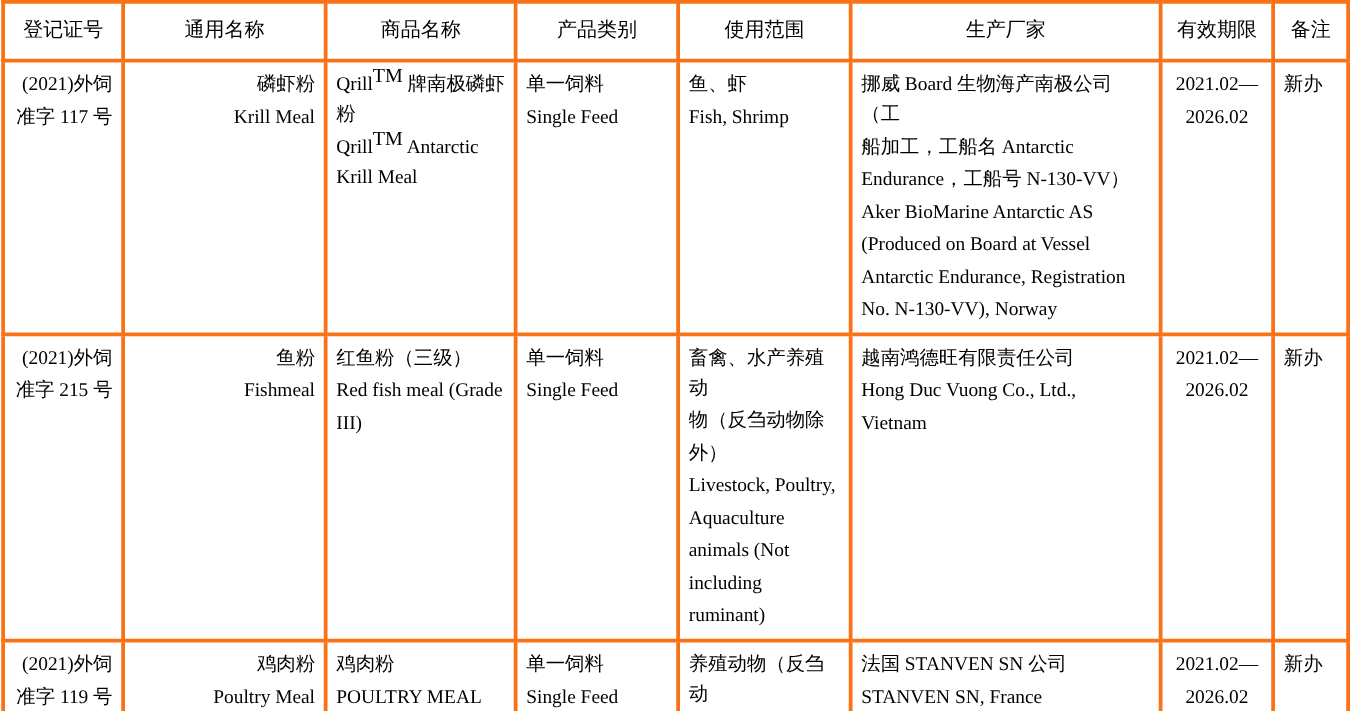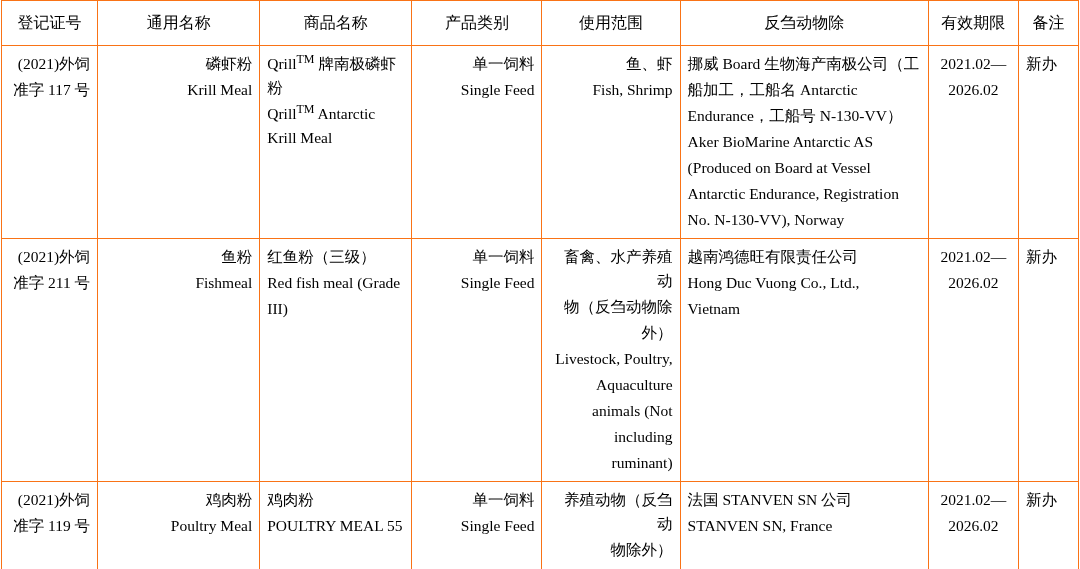--- a/index.html
+++ b/index.html
@@ -21,21 +21,21 @@
     padding: 0;
   }
   table.reg-table {
     border-collapse: collapse;
     width: 1078px;
     margin-left: 1px;
     table-layout: fixed;
   }
   table.reg-table th,
   table.reg-table td {
-    border: 1px solid #f97316;
+    border: 3px solid #f97316;
     vertical-align: top;
     padding: 6px 7px 6px 7px;
     font-size: 15.5px;
     line-height: 1.55;
   }
   table.reg-table thead th {
     text-align: center;
     vertical-align: middle;
     font-weight: normal;
     height: 36px;
@@ -48,31 +48,31 @@
   col.c2 { width: 152px; }
   col.c3 { width: 130px; }
   col.c4 { width: 138px; }
   col.c5 { width: 248px; }
   col.c6 { width: 90px; }
   col.c7 { width: 60px; }
 
   td.cell-reg      { text-align: right; vertical-align: middle; }
   td.cell-generic  { text-align: right; vertical-align: middle; }
   td.cell-product  { text-align: left; vertical-align: middle; }
-  td.cell-category { text-align: right; vertical-align: middle; }
-  td.cell-scope    { text-align: right; vertical-align: middle; }
+  td.cell-category { text-align: left; vertical-align: middle; }
+  td.cell-scope    { text-align: left; vertical-align: middle; }
   td.cell-maker    { text-align: left; vertical-align: middle; }
   td.cell-valid    { text-align: center; vertical-align: middle; }
-  td.cell-remark   { text-align: left; vertical-align: middle; }
+  td.cell-remark   { text-align: left; vertical-align: middle; font-family: Liberation Mono, monospace; }
 
   .line { display: block; }
   .line + .line { margin-top: 2px; }
 
   .tm {
-    font-size: 12px;
+    font-size: 16px;
     vertical-align: super;
     line-height: 0;
   }
 
   .row-1 td { height: 162px; }
   .row-2 td { height: 196px; }
   .row-3 td { height: 172px; }
 </style>
 </head>
 <body>
@@ -89,21 +89,21 @@
         <col class="c6">
         <col class="c7">
     </colgroup>
     <thead>
       <tr>
         <th>登记证号</th>
         <th>通用名称</th>
         <th>商品名称</th>
         <th>产品类别</th>
         <th>使用范围</th>
-        <th>反刍动物除</th>
+        <th>生产厂家</th>
         <th>有效期限</th>
         <th>备注</th>
       </tr>
     </thead>
     <tbody>
 
       <tr class="row-1">
         <td class="cell-reg">
           <span class="line">(2021)外饲</span>
           <span class="line">准字 117 号</span>
@@ -138,21 +138,21 @@
           <span class="line">2026.02</span>
         </td>
         <td class="cell-remark">
           <span class="line">新办</span>
         </td>
       </tr>
 
       <tr class="row-2">
         <td class="cell-reg">
           <span class="line">(2021)外饲</span>
-          <span class="line">准字 211 号</span>
+          <span class="line">准字 215 号</span>
         </td>
         <td class="cell-generic">
           <span class="line">鱼粉</span>
           <span class="line">Fishmeal</span>
         </td>
         <td class="cell-product">
           <span class="line">红鱼粉（三级）</span>
           <span class="line">Red fish meal (Grade</span>
           <span class="line">III)</span>
         </td>

